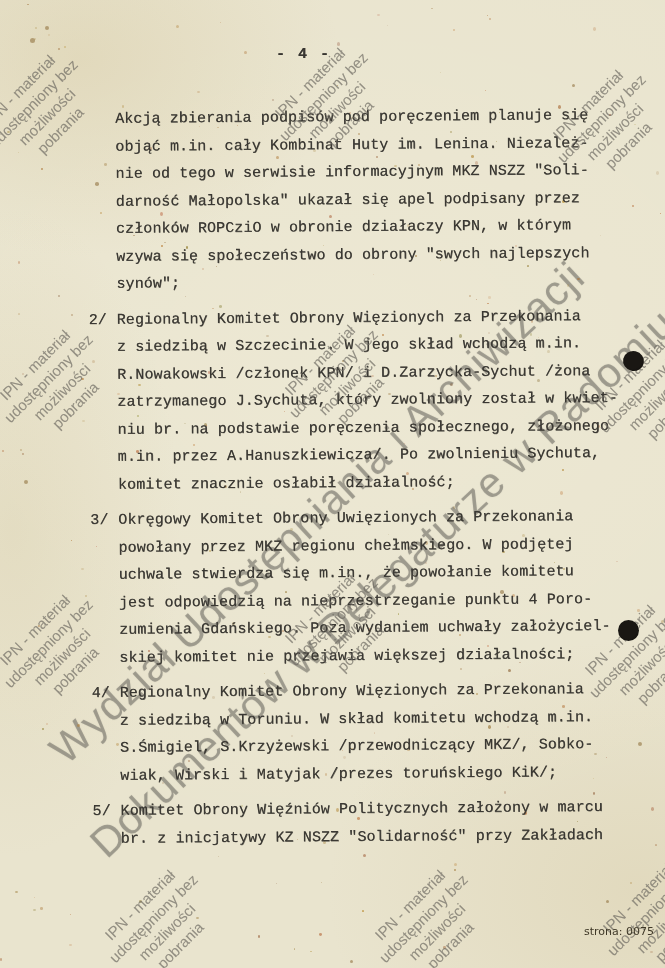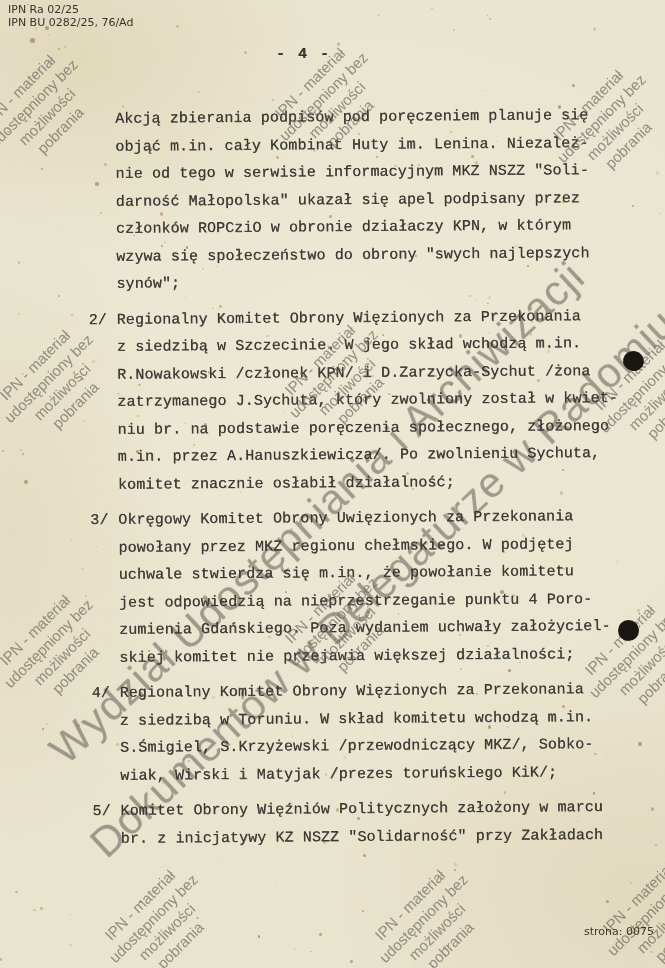--- a/index.html
+++ b/index.html
@@ -376,24 +376,20 @@
         <div>możliwości</div>
         <div>pobrania</div>
       </div>
     </div>
 
   <div class="wm-big">
     <div>Wydział Udostępniania i Archiwizacji</div>
     <div>Dokumentów w Delegaturze w Radomiu</div>
   </div>
 
-  <div class="ref">
-    <div>IPN Ra 02/25</div>
-    <div>IPN BU 0282/25, 76/Ad</div>
-  </div>
 
   <div class="pagenum">- 4 -</div>
 
   <div class="doc-text">
       <div class="para">
         <span class="para-num"></span>
         <div class="line">Akcją zbierania podpisów pod poręczeniem planuje się</div>
         <div class="line">objąć m.in. cały Kombinat Huty im. Lenina. Niezależ-</div>
         <div class="line">nie od tego w serwisie informacyjnym MKZ NSZZ "Soli-</div>
         <div class="line">darność Małopolska" ukazał się apel podpisany przez</div>

